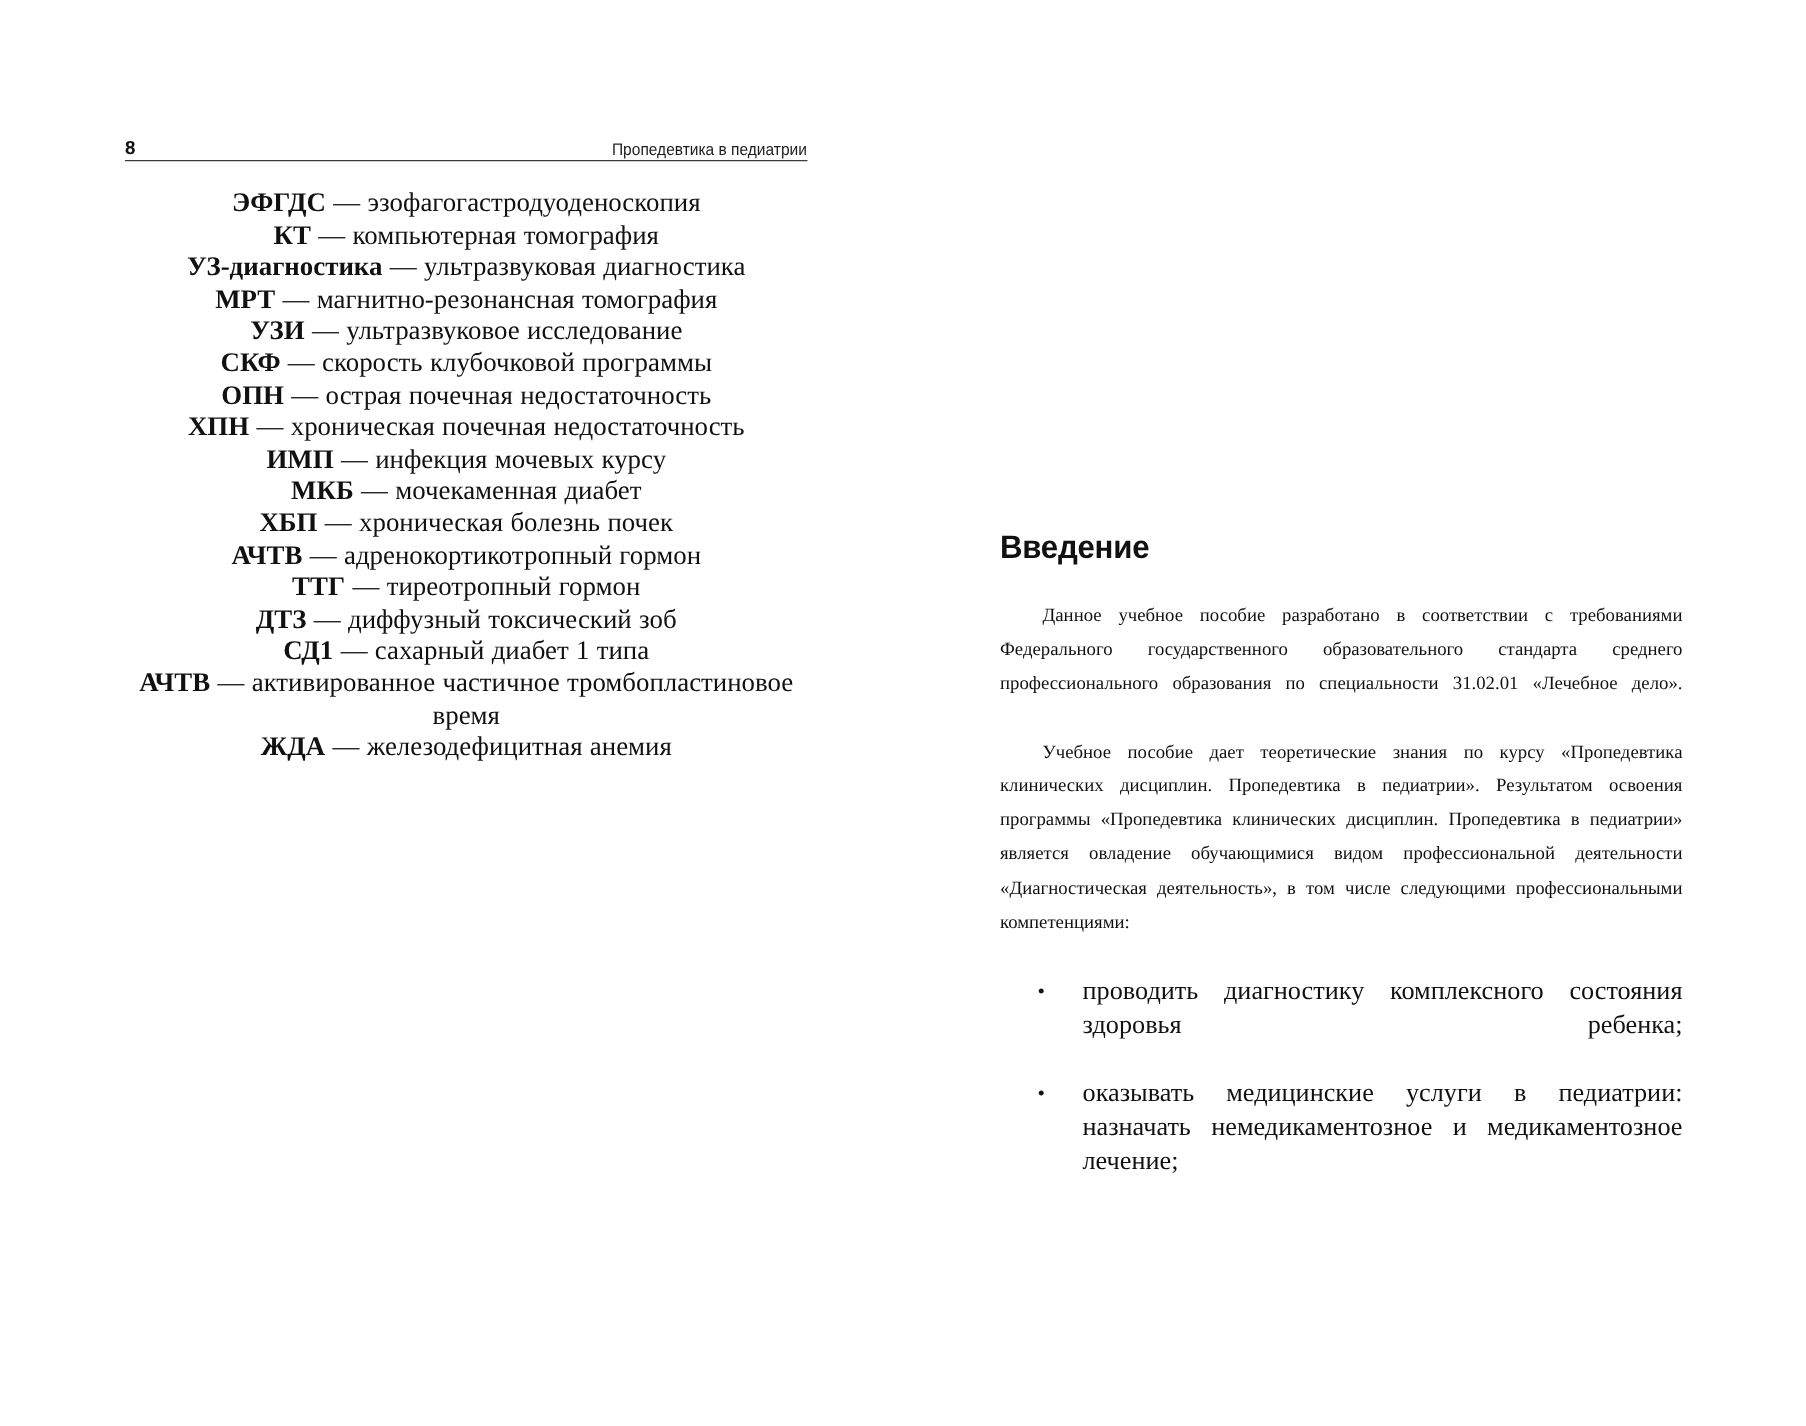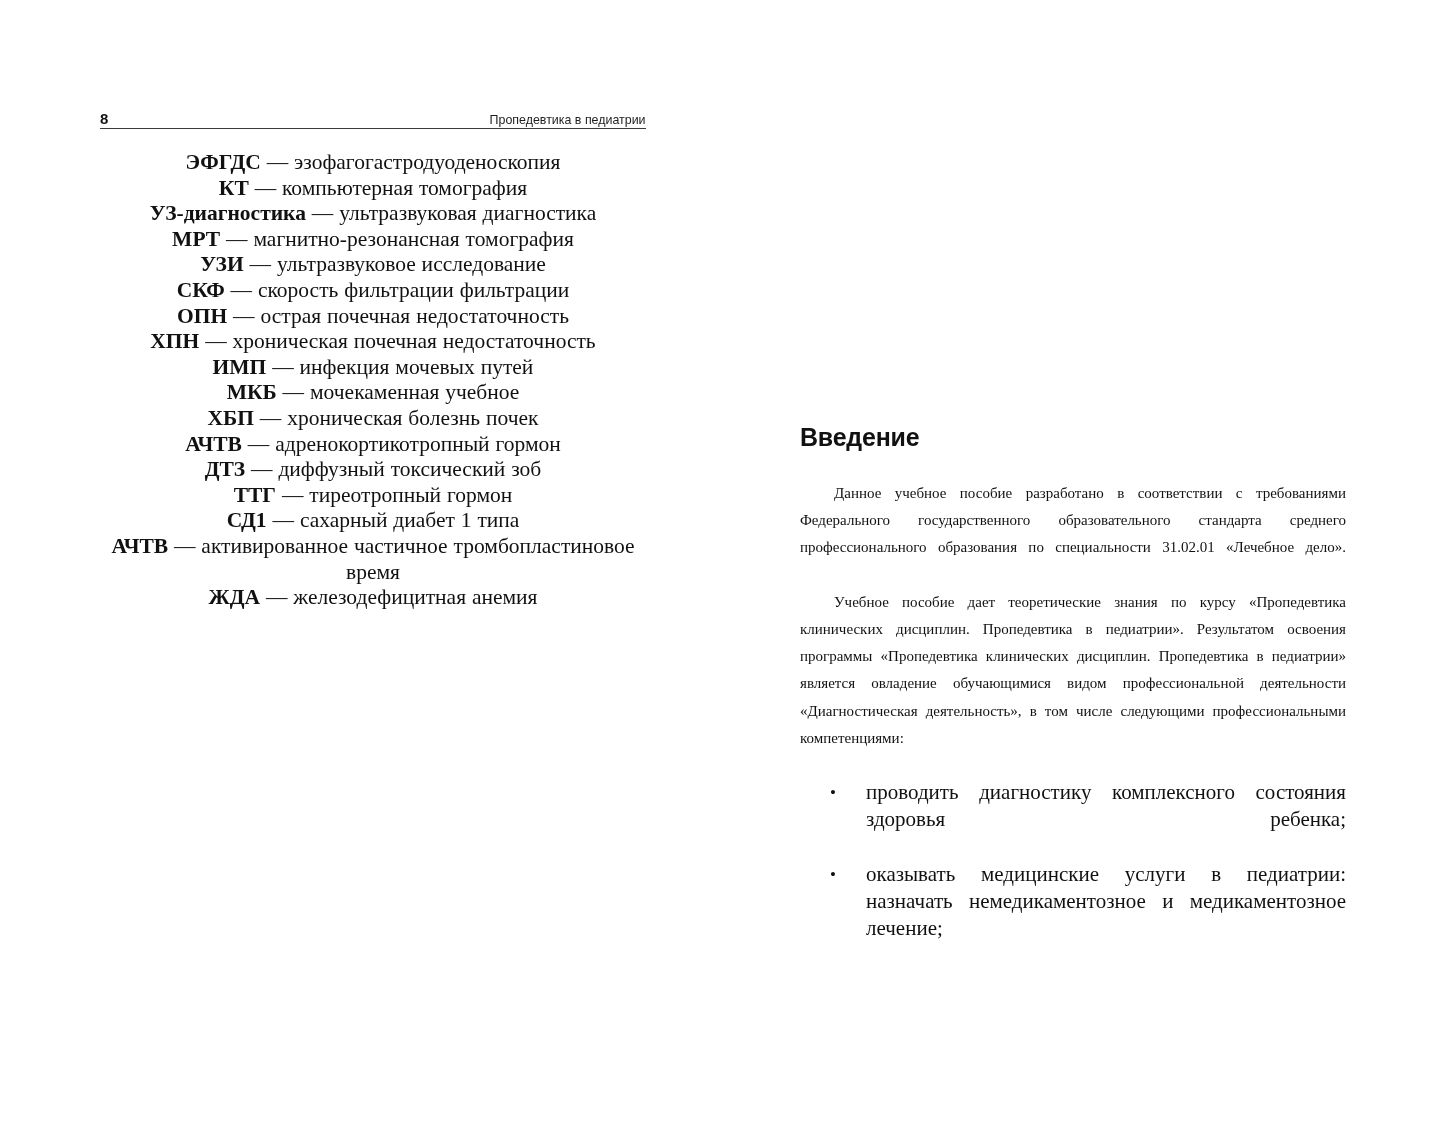--- a/index.html
+++ b/index.html
@@ -174,29 +174,29 @@
       <span class="folio">8</span>
       <span class="running-title">Пропедевтика в педиатрии</span>
     </div>
 
     <ul class="abbrev-list">
         <li class="abbrev-item"><span class="abbrev-term">ЭФГДС</span><span class="abbrev-dash"> — </span><span class="abbrev-def">эзофагогастродуоденоскопия</span></li>
         <li class="abbrev-item"><span class="abbrev-term">КТ</span><span class="abbrev-dash"> — </span><span class="abbrev-def">компьютерная томография</span></li>
         <li class="abbrev-item"><span class="abbrev-term">УЗ-диагностика</span><span class="abbrev-dash"> — </span><span class="abbrev-def">ультразвуковая диагностика</span></li>
         <li class="abbrev-item"><span class="abbrev-term">МРТ</span><span class="abbrev-dash"> — </span><span class="abbrev-def">магнитно-резонансная томография</span></li>
         <li class="abbrev-item"><span class="abbrev-term">УЗИ</span><span class="abbrev-dash"> — </span><span class="abbrev-def">ультразвуковое исследование</span></li>
-        <li class="abbrev-item"><span class="abbrev-term">СКФ</span><span class="abbrev-dash"> — </span><span class="abbrev-def">скорость фильтрации фильтрации</span></li>
+        <li class="abbrev-item"><span class="abbrev-term">СКФ</span><span class="abbrev-dash"> — </span><span class="abbrev-def">скорость клубочковой программы</span></li>
         <li class="abbrev-item"><span class="abbrev-term">ОПН</span><span class="abbrev-dash"> — </span><span class="abbrev-def">острая почечная недостаточность</span></li>
         <li class="abbrev-item"><span class="abbrev-term">ХПН</span><span class="abbrev-dash"> — </span><span class="abbrev-def">хроническая почечная недостаточность</span></li>
-        <li class="abbrev-item"><span class="abbrev-term">ИМП</span><span class="abbrev-dash"> — </span><span class="abbrev-def">инфекция мочевых путей</span></li>
-        <li class="abbrev-item"><span class="abbrev-term">МКБ</span><span class="abbrev-dash"> — </span><span class="abbrev-def">мочекаменная учебное</span></li>
+        <li class="abbrev-item"><span class="abbrev-term">ИМП</span><span class="abbrev-dash"> — </span><span class="abbrev-def">инфекция мочевых курсу</span></li>
+        <li class="abbrev-item"><span class="abbrev-term">МКБ</span><span class="abbrev-dash"> — </span><span class="abbrev-def">мочекаменная диабет</span></li>
         <li class="abbrev-item"><span class="abbrev-term">ХБП</span><span class="abbrev-dash"> — </span><span class="abbrev-def">хроническая болезнь почек</span></li>
         <li class="abbrev-item"><span class="abbrev-term">АЧТВ</span><span class="abbrev-dash"> — </span><span class="abbrev-def">адренокортикотропный гормон</span></li>
+        <li class="abbrev-item"><span class="abbrev-term">ТТГ</span><span class="abbrev-dash"> — </span><span class="abbrev-def">тиреотропный гормон</span></li>
         <li class="abbrev-item"><span class="abbrev-term">ДТЗ</span><span class="abbrev-dash"> — </span><span class="abbrev-def">диффузный токсический зоб</span></li>
-        <li class="abbrev-item"><span class="abbrev-term">ТТГ</span><span class="abbrev-dash"> — </span><span class="abbrev-def">тиреотропный гормон</span></li>
         <li class="abbrev-item"><span class="abbrev-term">СД1</span><span class="abbrev-dash"> — </span><span class="abbrev-def">сахарный диабет 1 типа</span></li>
         <li class="abbrev-item"><span class="abbrev-term">АЧТВ</span><span class="abbrev-dash"> — </span><span class="abbrev-def">активированное частичное тромбопластиновое время</span></li>
         <li class="abbrev-item"><span class="abbrev-term">ЖДА</span><span class="abbrev-dash"> — </span><span class="abbrev-def">железодефицитная анемия</span></li>
       </ul>
 
   </div>
 
   <div class="page-right">
 
     <h1 class="section-heading">Введение</h1>

